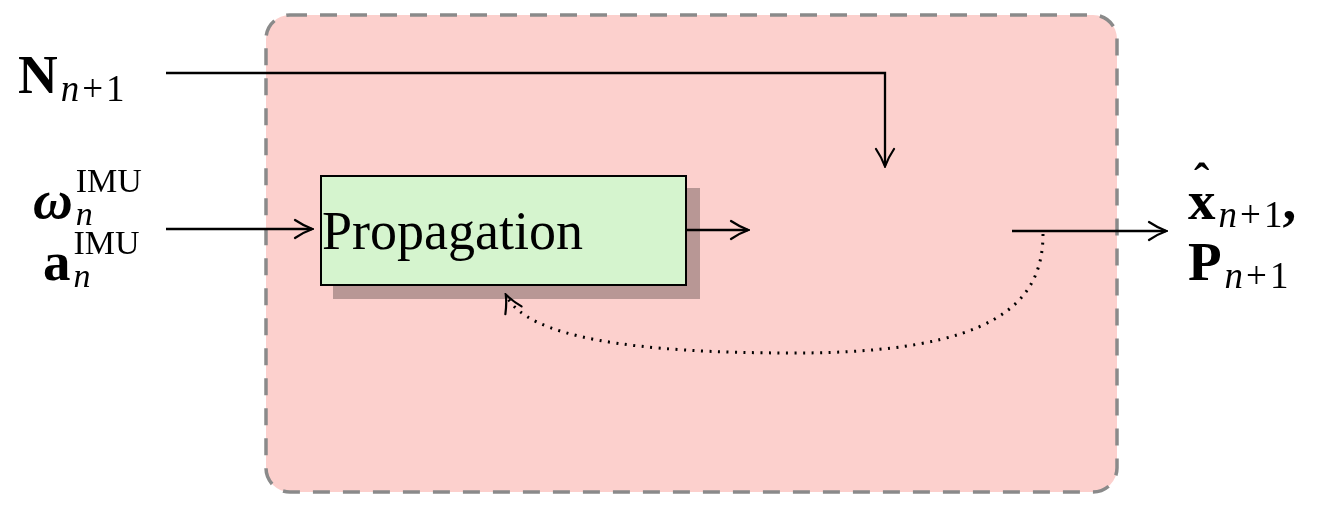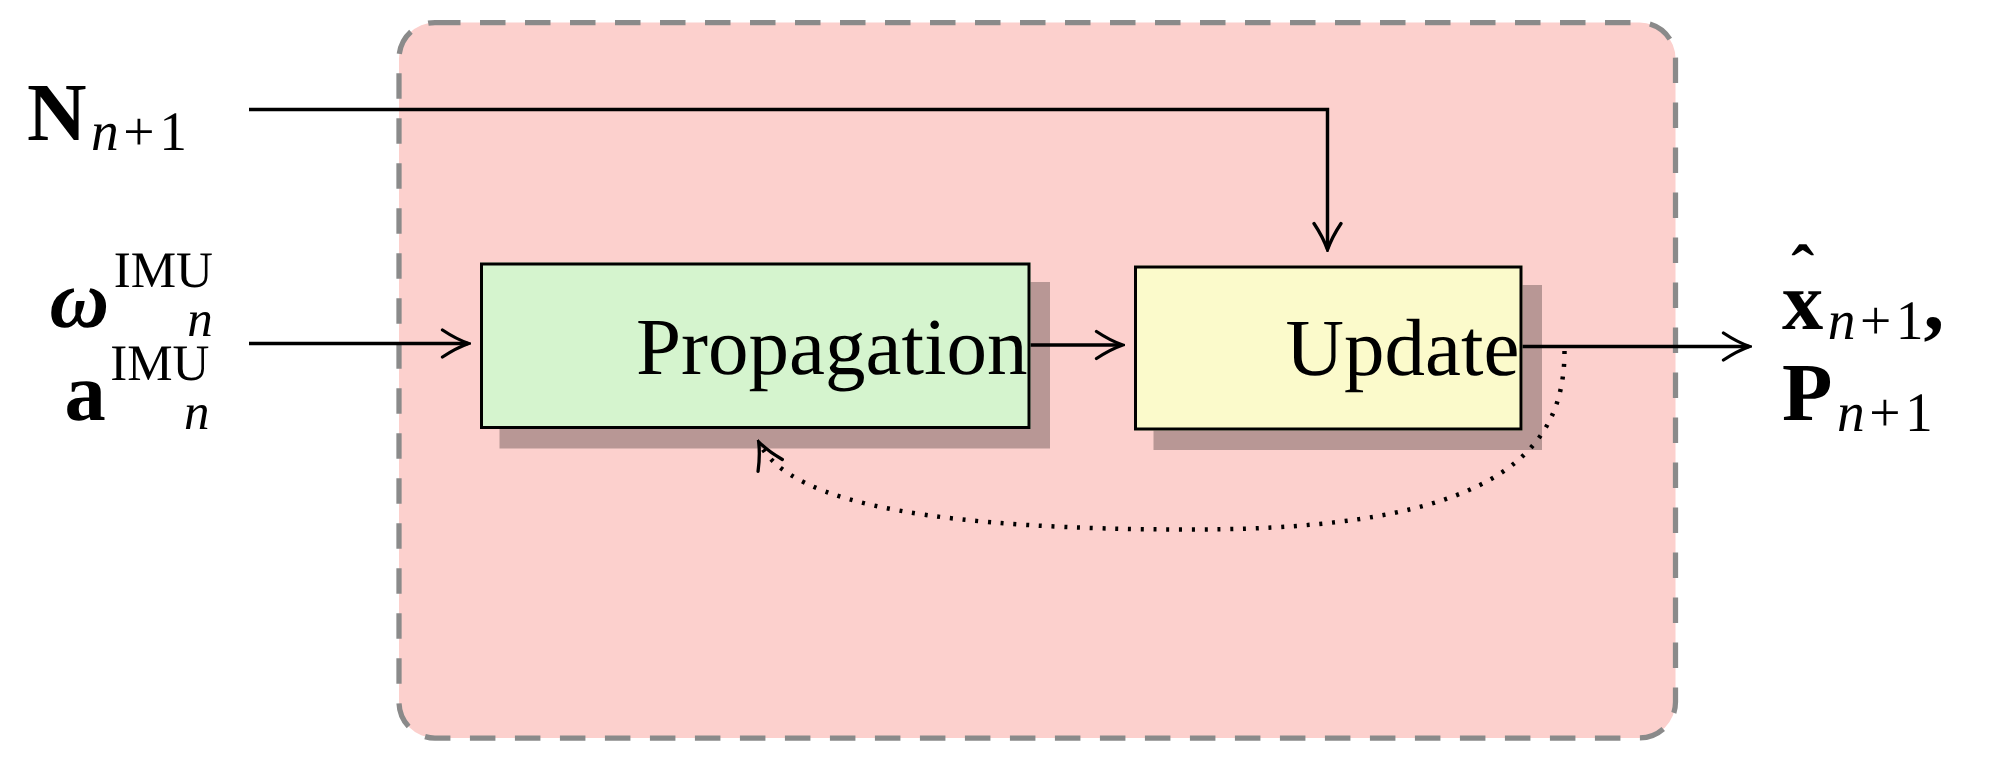--- a/index.html
+++ b/index.html
@@ -4,36 +4,36 @@
 <style>
   html,body{margin:0;padding:0;background:#ffffff;}
   .stage{
     position:relative;width:1337px;height:512px;background:#ffffff;overflow:hidden;
     font-family:"Liberation Serif","DejaVu Serif",serif;color:#000;
   }
   .layer{position:absolute;left:0;top:0;}
 
   
   .block{
-    position:absolute;display:flex;align-items:center;justify-content:flex-end;
+    position:absolute;display:flex;align-items:center;justify-content:flex-start;
     border:2.5px solid #000;
     box-shadow:13px 13px 0 var(--shadow-color,rgba(0,0,0,0.27));
     font-size:54px;line-height:1;
   }
   .block.prop{left:320px;top:175px;width:363px;height:107px;background:var(--propagation-fill,#d5f4ce);}
   .block.upd {left:756px;top:177px;width:255px;height:106px;background:var(--update-fill,#fbfacb);}
 
   
   .math{position:absolute;white-space:nowrap;display:flex;align-items:flex-start;}
   .math .base{font-size:55px;line-height:55px;font-weight:bold;}
   .math .base.ital{font-style:italic;}
   .sub-inline{font-size:37px;line-height:37px;position:relative;top:23px;margin-left:3px;}
   .sub-inline .var{font-style:italic;}
   .sub-inline .op{margin:0 3px;}
-  .stack{display:inline-flex;flex-direction:column;margin-left:3px;margin-top:-8px;text-align:right;}
+  .stack{display:inline-flex;flex-direction:column;margin-left:3px;margin-top:-8px;}
   .stack .sup{font-size:34px;line-height:34px;}
   .stack .sub{font-size:34px;line-height:32px;font-style:italic;}
   .hatwrap{position:relative;display:inline-block;}
   .hat{
     position:absolute;left:50%;top:-0.34em;transform:translateX(-50%);
     font-size:46px;font-weight:bold;line-height:1;
   }
   .noise-label{left:18px;top:47px;}
   .gyro-label{left:33px;top:172px;}
   .accel-label{left:43px;top:234px;}
@@ -68,23 +68,20 @@
 
     <path d="M 1012 231 H 1166" fill="none" style="stroke:var(--line-color,#000);" stroke-width="2.3" marker-end="url(#arrtip)"></path>
 
     <path d="M 1043 234 C 1043 303 995 353 795 353 C 634 353 527 338 506 295" fill="none" style="stroke:var(--line-color,#000);" stroke-width="3" stroke-dasharray="2 6.5" marker-end="url(#arrtip)"></path>
   </svg>
 
   <div class="block prop">
     <span>Propagation</span>
   </div>
 
-  <div class="block upd">
-    <span>Update</span>
-  </div>
 
   <div class="math noise-label">
     <span class="base">N</span>
     <span class="sub-inline"><span class="var">n</span><span class="op">+</span><span>1</span></span>
   </div>
 
   <div class="math gyro-label">
     <span class="base ital">ω</span>
     <span class="stack">
       <span class="sup">IMU</span>

